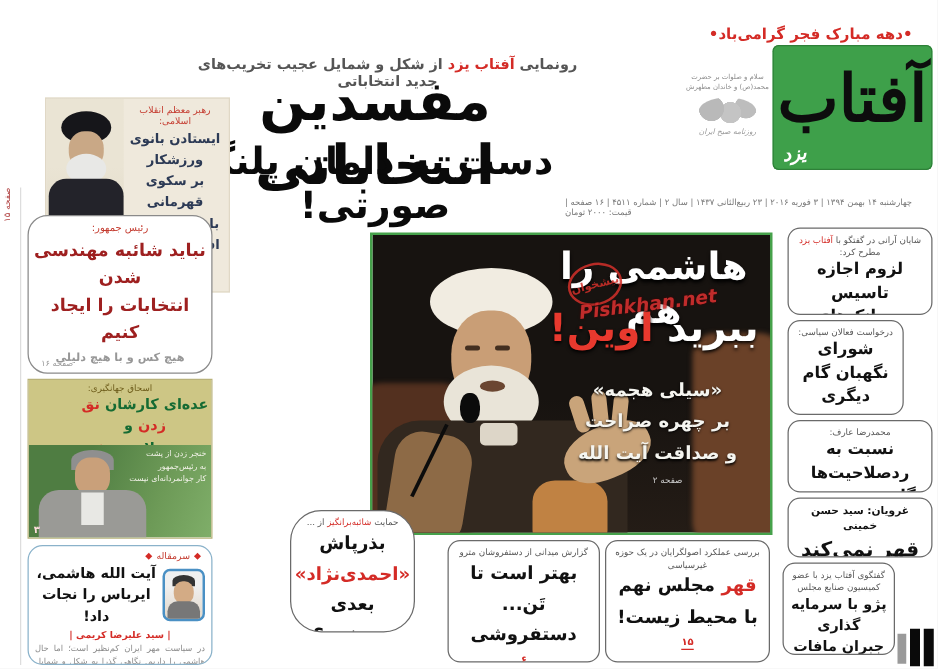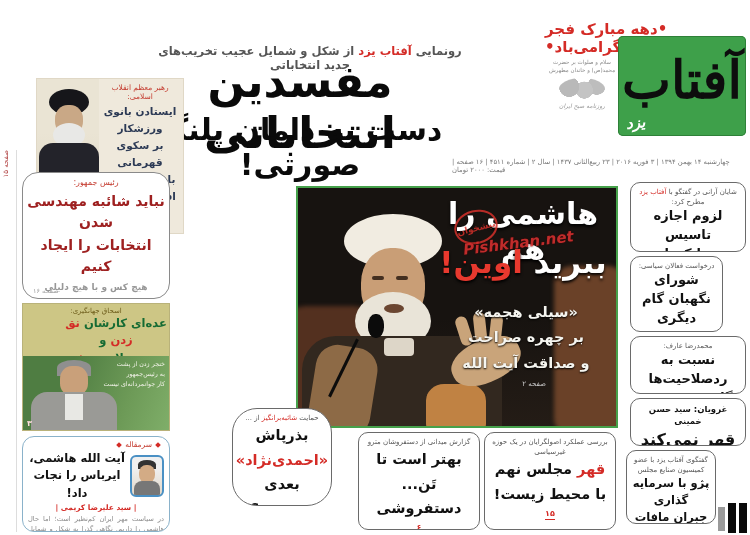--- a/index.html
+++ b/index.html
@@ -2,22 +2,22 @@
 <html lang="fa" dir="rtl"><head>
 <meta charset="utf-8">
 <style>
   * { margin:0; padding:0; box-sizing:border-box; }
   body { background:#e9e9e9; font-family:"DejaVu Sans", sans-serif; }
   .page { position:relative; width:750px; height:535px; background:#fff; overflow:hidden; direction:rtl; }
   .red { color:#d42b26; }
   .edge-line { position:absolute; left:16px; top:150px; width:1px; height:382px; background:#ddd; }
 
   
-  .fajr { position:absolute; top:20px; left:545px; width:185px; text-align:left;
-          font-size:15px; font-weight:bold; color:#d42b26; }
+  .fajr { position:absolute; top:20px; left:545px; width:185px; text-align:right;
+          font-size:12px; font-weight:bold; color:#d42b26; }
   .logo-box { position:absolute; left:618px; top:36px; width:128px; height:100px;
               background:#3ea04a; border-radius:5px; box-shadow:0 0 0 1px #2e8038 inset; }
   .logo-title { position:absolute; width:100%; top:8px; text-align:center; font-size:52px;
                 font-weight:900; color:#0d0d0d; letter-spacing:-3px; line-height:1.4;
                 font-family:"DejaVu Serif", serif; }
   .logo-script { position:absolute; left:8px; bottom:4px; color:#fff; font-size:15px;
                  font-style:italic; font-weight:bold; transform:rotate(-6deg); }
   .logo-side { position:absolute; left:548px; top:58px; width:68px; text-align:center; }
   .salutation { font-size:5.5px; color:#8a8a8a; line-height:1.5; }
   .world-map { width:46px; height:22px; margin:3px auto 2px auto; border-radius:50%;

